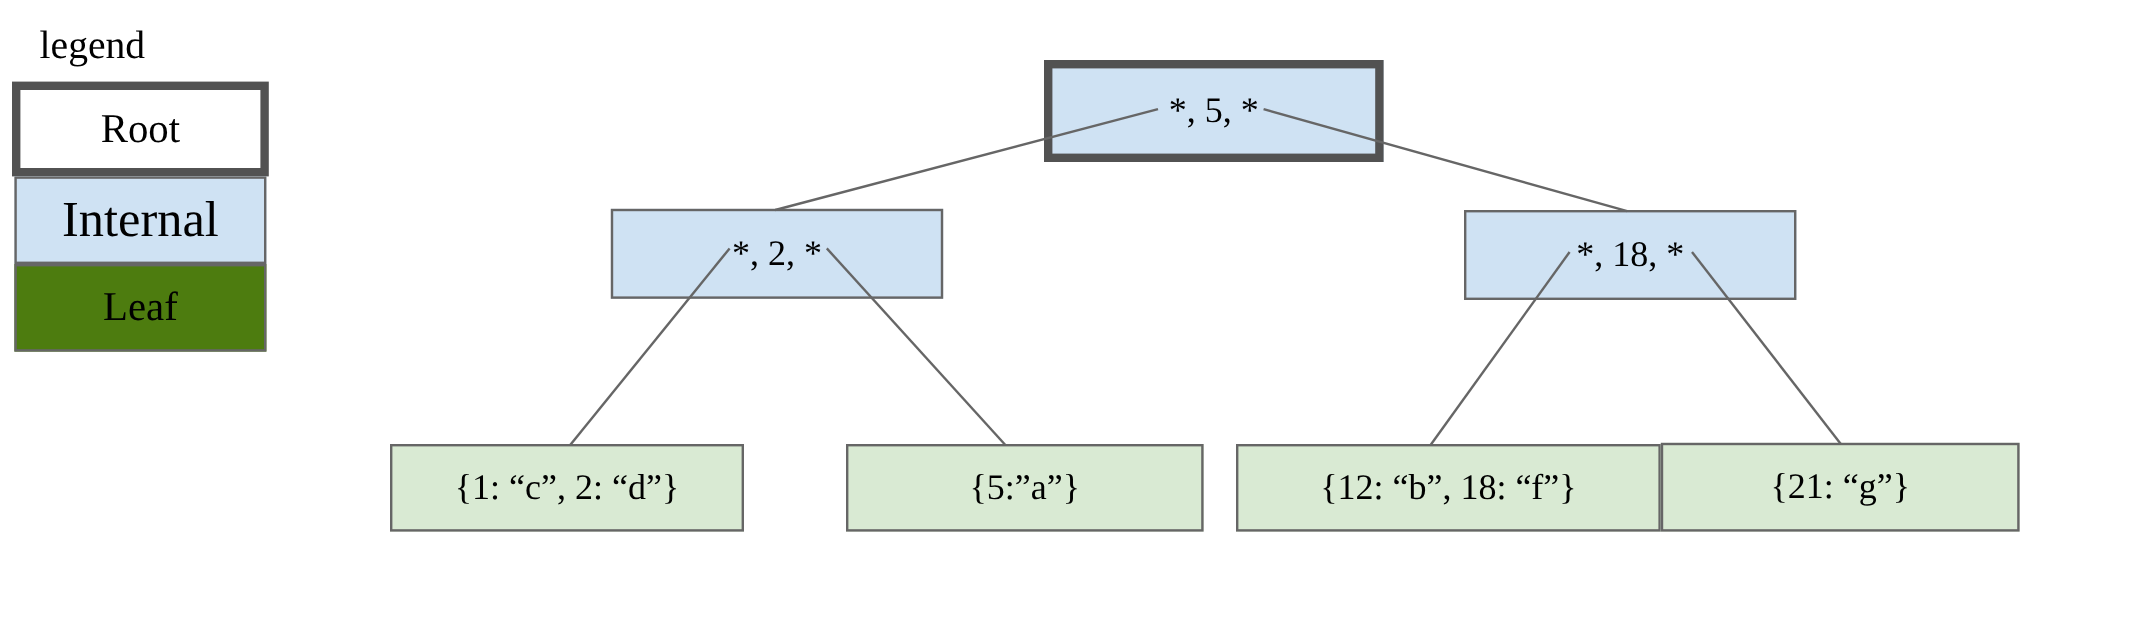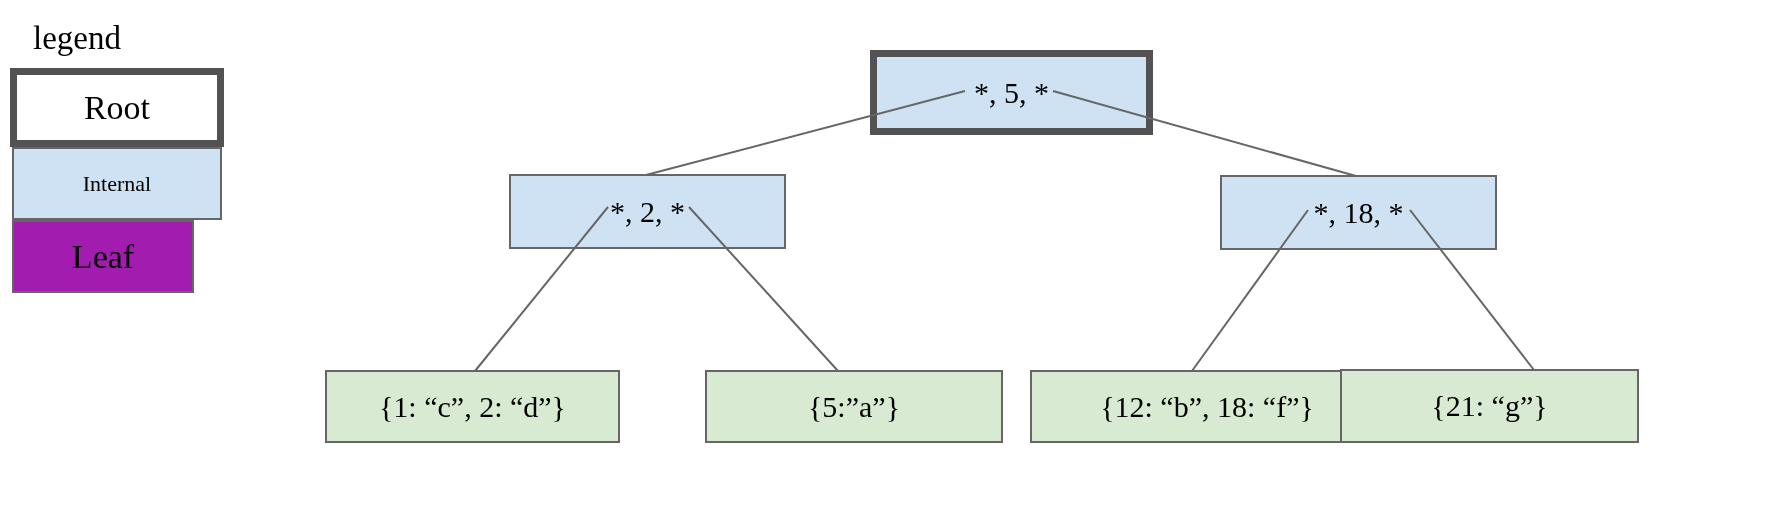--- a/index.html
+++ b/index.html
@@ -31,25 +31,25 @@
   .legend-box-root {
     left: 10px; top: 68px; width: 214px; height: 79px;
     background: #ffffff;
     border: 7px solid #525252;
     font-size: 34px;
   }
   .legend-box-internal {
     left: 12px; top: 147px; width: 210px; height: 73px;
     background: #cfe2f3;
     border: 2px solid #666666;
-    font-size: 22px;
+    font-size: 42px;
   }
   .legend-box-leaf {
-    left: 12px; top: 220px; width: 182px; height: 73px;
-    background: #a21caf;
+    left: 12px; top: 220px; width: 210px; height: 73px;
+    background: #4d7c0f;
     border: 2px solid #666666;
     font-size: 34px;
   }
   
   .node-root {
     left: 870px; top: 50px; width: 283px; height: 85px;
     background: #cfe2f3;
     border: 7px solid #525252;
     font-size: 30px;
   }
@@ -62,21 +62,21 @@
   #node-int-right { left: 1220px; top: 175px; width: 277px; height: 75px; }
   .node-leaf {
     top: 370px; height: 73px;
     background: #d9ead3;
     border: 2px solid #666666;
     font-size: 30px;
   }
   #node-leaf-1 { left: 325px;  width: 295px; }
   #node-leaf-2 { left: 705px;  width: 298px; }
   #node-leaf-3 { left: 1030px; width: 354px; }
-  #node-leaf-4 { left: 1340px; width: 299px; top: 369px; height: 74px; }
+  #node-leaf-4 { left: 1384px; width: 299px; top: 369px; height: 74px; }
   
   svg.edges {
     position: absolute;
     left: 0; top: 0;
     pointer-events: none;
   }
   .edges line {
     stroke: #666666;
     stroke-width: 2;
   }

